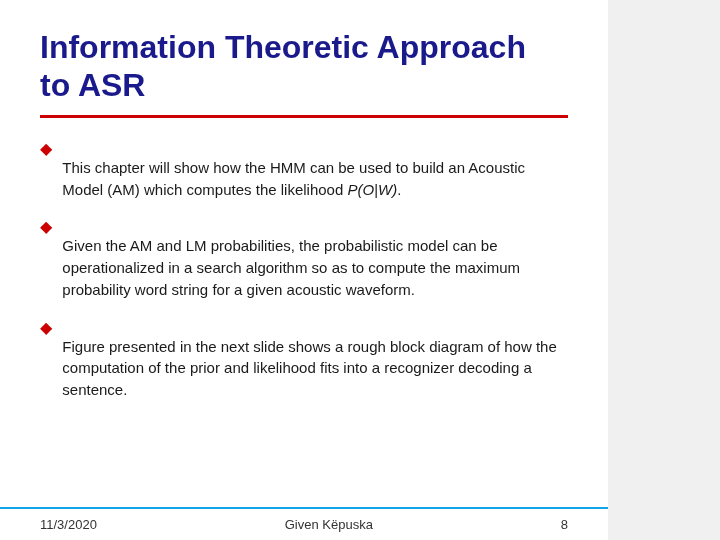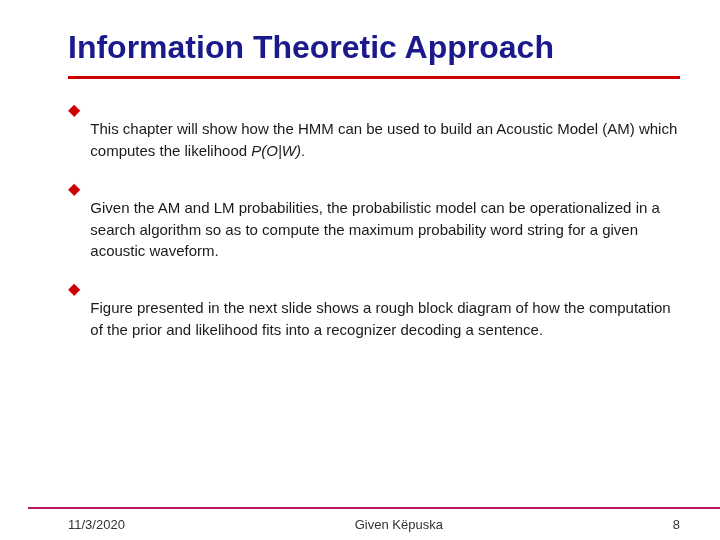--- a/index.html
+++ b/index.html
@@ -10,27 +10,26 @@
 
     body {
       width: 720px;
       height: 540px;
       background: #f0f0f0;
       font-family: Arial, sans-serif;
       overflow: hidden;
     }
 
     .slide {
-      width: 720px;
+      width: 608px;
       height: 540px;
       background: #ffffff;
       display: flex;
       flex-direction: column;
       position: relative;
-      padding-left: 28px;
     }
 
     .header {
       padding: 28px 40px 10px 40px;
       flex-shrink: 0;
     }
 
     .title {
       font-size: 32px;
       font-weight: bold;
@@ -76,21 +75,21 @@
     .bullet-text {
       flex: 1;
       margin-top: 21px;
     }
 
     .italic {
       font-style: italic;
     }
 
     .footer {
-      border-top: 2px solid #be185d;
+      border-top: 2px solid #0ea5e9;
       padding: 8px 40px;
       display: flex;
       justify-content: space-between;
       align-items: flex-end;
       flex-shrink: 0;
       margin-top: 16px;
     }
 
     .footer-text {
       font-size: 13px;
@@ -98,20 +97,21 @@
     }
   </style>
 </head>
 <body>
 
 <div class="slide">
 
   <div class="header">
     <div class="title">
       <span>Information Theoretic Approach</span><br>
+      <span>to ASR</span>
     </div>
   </div>
 
   <div class="divider"></div>
 
   <div class="content">
     <ul class="bullet-list">
 
       <li class="bullet-item">
         <span class="bullet-icon">◆</span>

